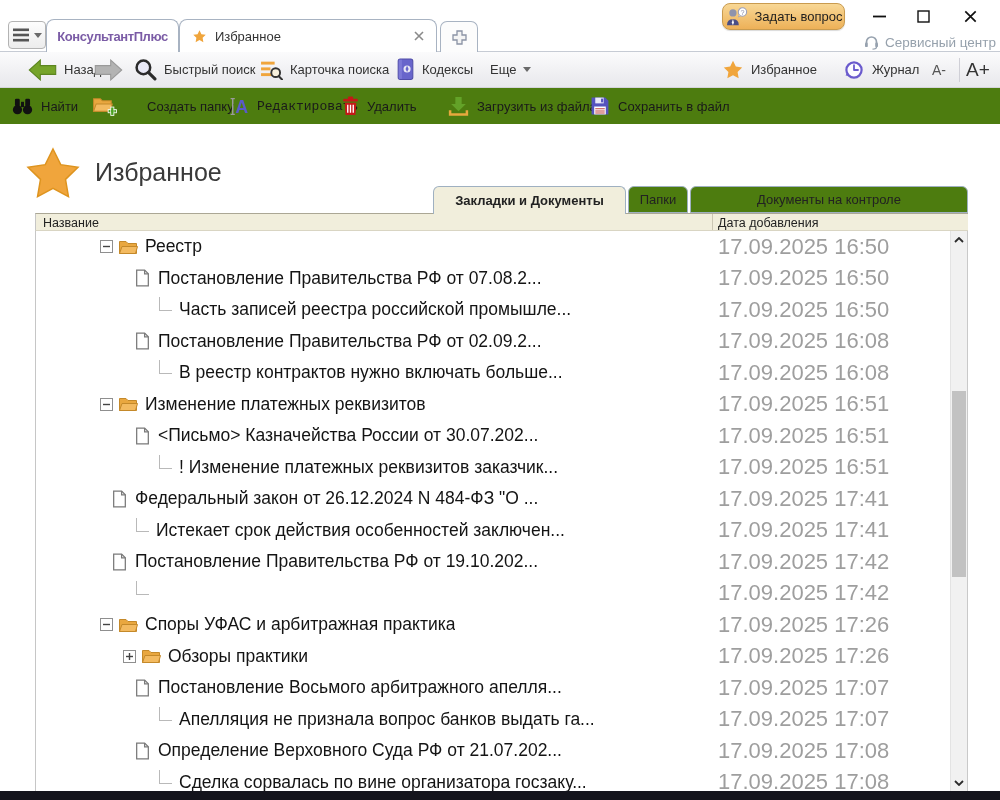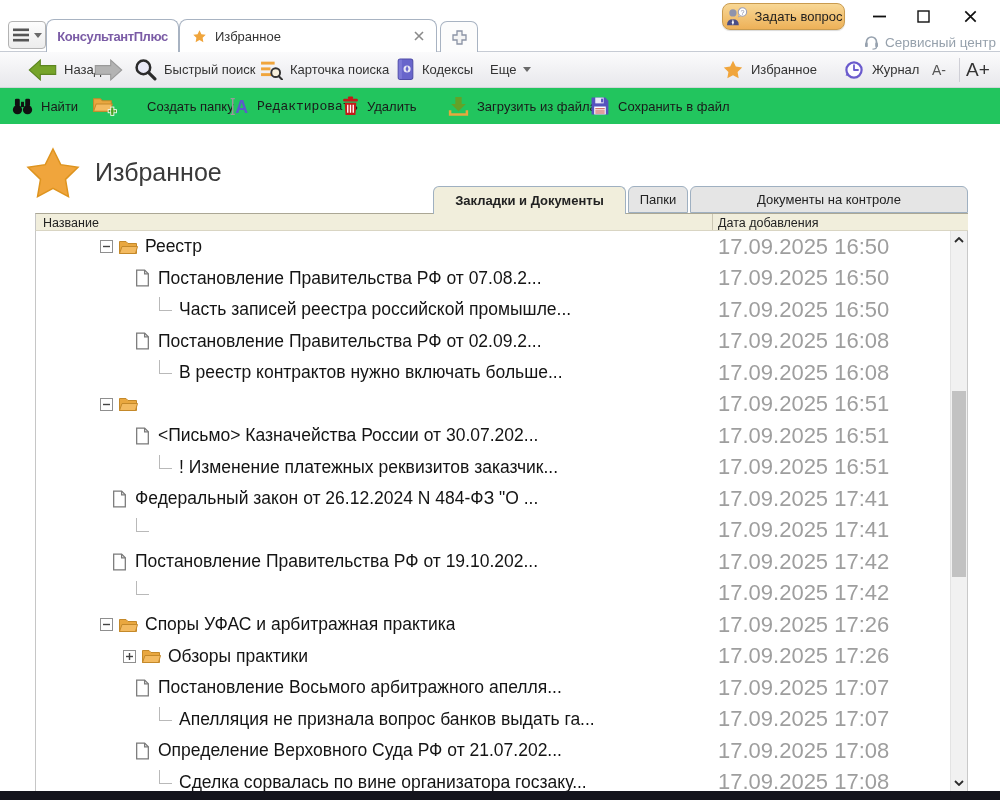--- a/index.html
+++ b/index.html
@@ -35,31 +35,31 @@
   
   .tb1{position:absolute;left:0;top:52px;width:1000px;height:36px;
        background:linear-gradient(#FBFBFC,#E8E8EC);border-bottom:1px solid #D4D4DA;}
   .tb-item{position:absolute;top:0;height:35px;display:flex;align-items:center;gap:7px;
            font-size:13px;color:#333;white-space:nowrap;}
   .tb-div{position:absolute;top:6px;width:1px;height:24px;background:#CFCFD6;}
   .a-minus{font-size:14px;color:#555;}
   .a-plus{font-size:19px;color:#333;}
 
   
-  .tb2{position:absolute;left:0;top:88px;width:1000px;height:36px;background:#22c55e;}
+  .tb2{position:absolute;left:0;top:88px;width:1000px;height:36px;background:#4d7c0f;}
   .tb2 .tb-item{height:36px;gap:8px;color:#1a1a1a;}
 
   
   .big-star{position:absolute;left:22px;top:144px;}
   .page-title{position:absolute;left:95px;top:158px;font-size:25px;color:#3A3A3A;}
 
   
   .doc-tabs{position:absolute;left:433px;top:186px;display:flex;z-index:3;}
   .dtab{height:27px;border:1px solid #9FB0C1;border-radius:6px 6px 0 0;display:flex;align-items:center;
-        justify-content:center;font-size:13px;background:#e5e5e5;margin-right:2px;color:#222;}
+        justify-content:center;font-size:13px;background:#4d7c0f;margin-right:2px;color:#222;}
   .dtab.active{background:#F1EEDC;font-weight:bold;height:28px;border-bottom:none;}
 
   
   .list-header{position:absolute;left:35px;top:213px;width:933px;height:18px;background:#F1EEDC;
                border-top:1px solid #ABA795;border-bottom:1px solid #D9D5C3;border-left:1px solid #C6C6C6;
                font-size:12.5px;color:#222;}
   .lh-name{position:absolute;left:7px;top:2px;}
   .lh-date{position:absolute;left:682px;top:2px;}
   .lh-div{position:absolute;left:676px;top:0;width:1px;height:16px;background:#CBC7B4;}
 
@@ -445,20 +445,21 @@
             <use href="#sym-minusbox"></use>
           </svg>
         </span>
 
       <span class="tw tw-folder">
         <svg width="20" height="16">
             <use href="#sym-folder"></use>
           </svg>
         </span>
 
+      <span class="cell-label">Изменение платежных реквизитов</span>
       <span class="cell-date">17.09.2025 16:51</span>
     </div>
       <div class="tree-row t-doc">
       <span class="indent" style="width: 99px;"></span>
 
       <span class="tw tw-doc">
         <svg width="15" height="18" viewBox="0 0 14 17">
             <use href="#sym-doc"></use>
           </svg>
         </span>
@@ -482,20 +483,21 @@
           </svg>
         </span>
 
       <span class="cell-label">Федеральный закон от 26.12.2024 N 484-ФЗ "О ...</span>
       <span class="cell-date">17.09.2025 17:41</span>
     </div>
       <div class="tree-row t-note">
       <span class="indent" style="width: 99px;"></span>
 
       <span class="tw tw-note"></span>
+      <span class="cell-label">Истекает срок действия особенностей заключен...</span>
       <span class="cell-date">17.09.2025 17:41</span>
     </div>
       <div class="tree-row t-doc">
       <span class="indent" style="width: 76px;"></span>
 
       <span class="tw tw-doc">
         <svg width="15" height="18" viewBox="0 0 14 17">
             <use href="#sym-doc"></use>
           </svg>
         </span>

